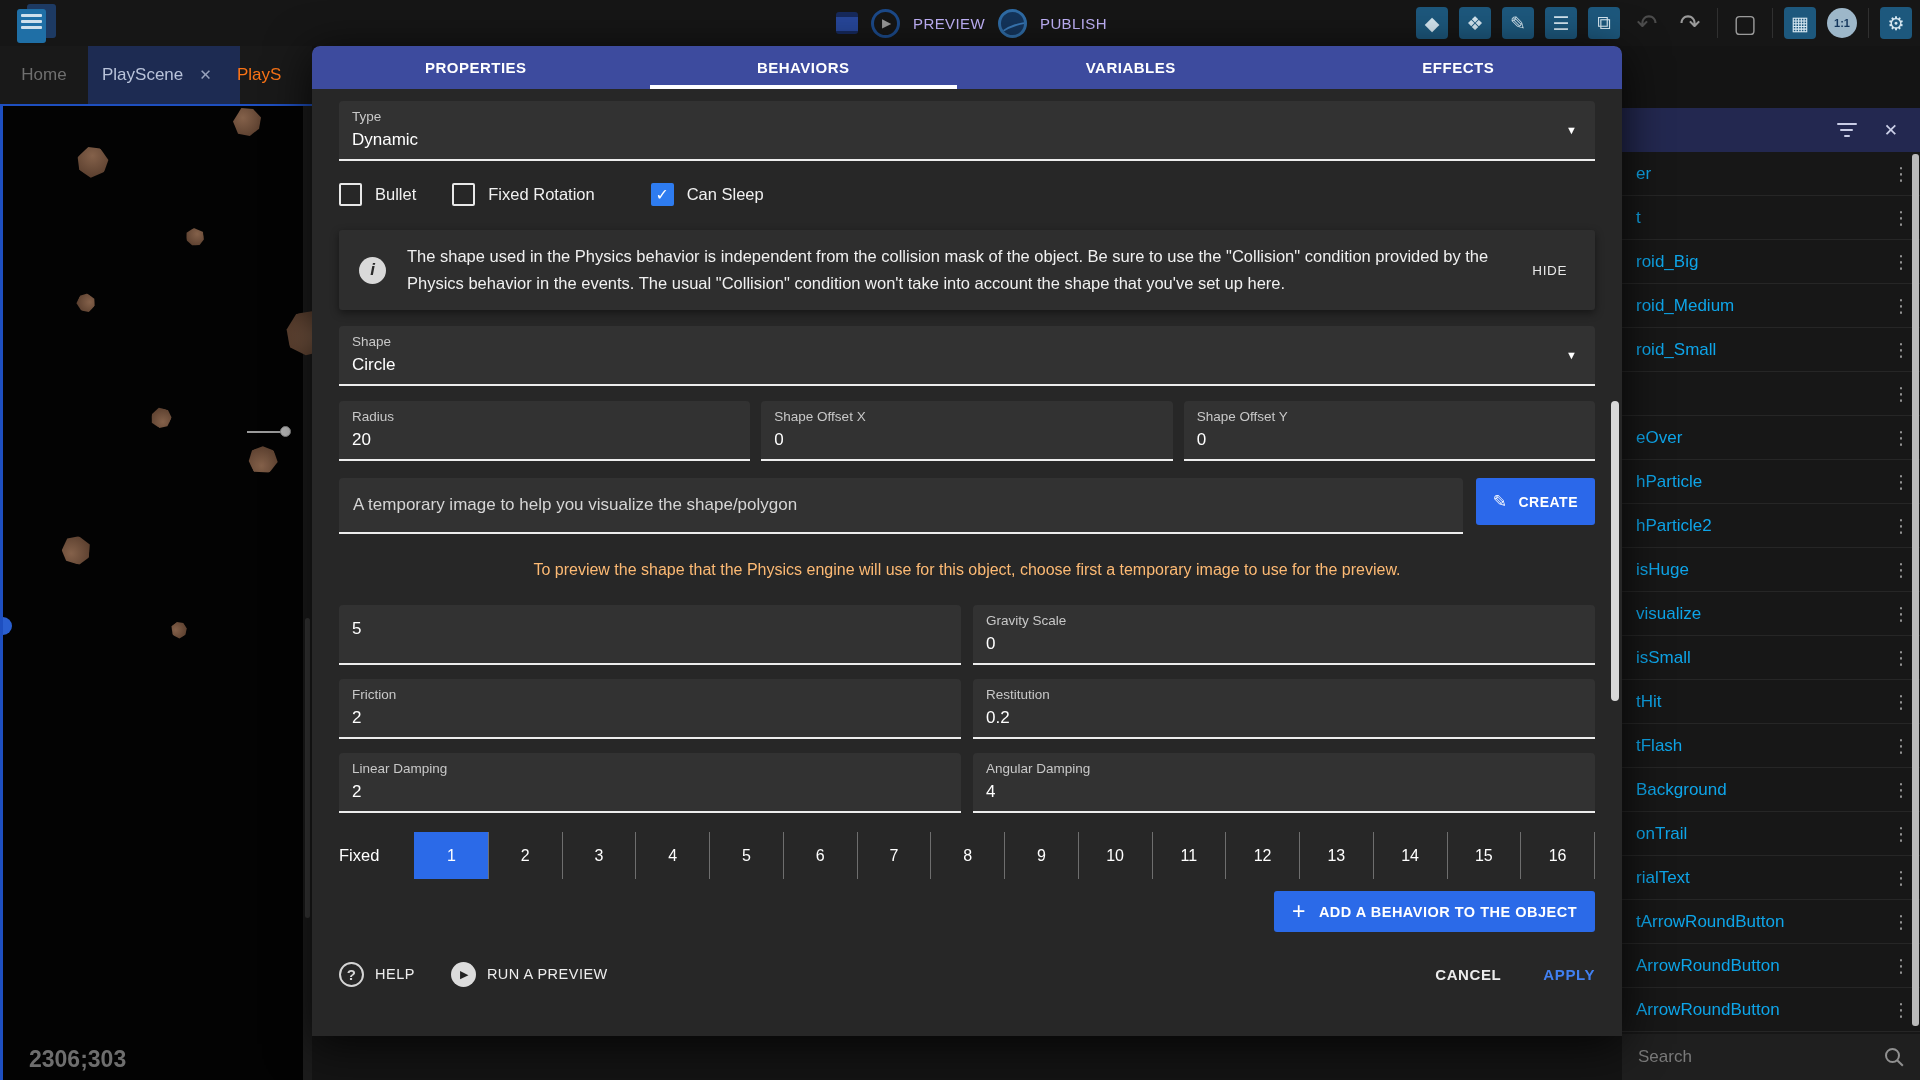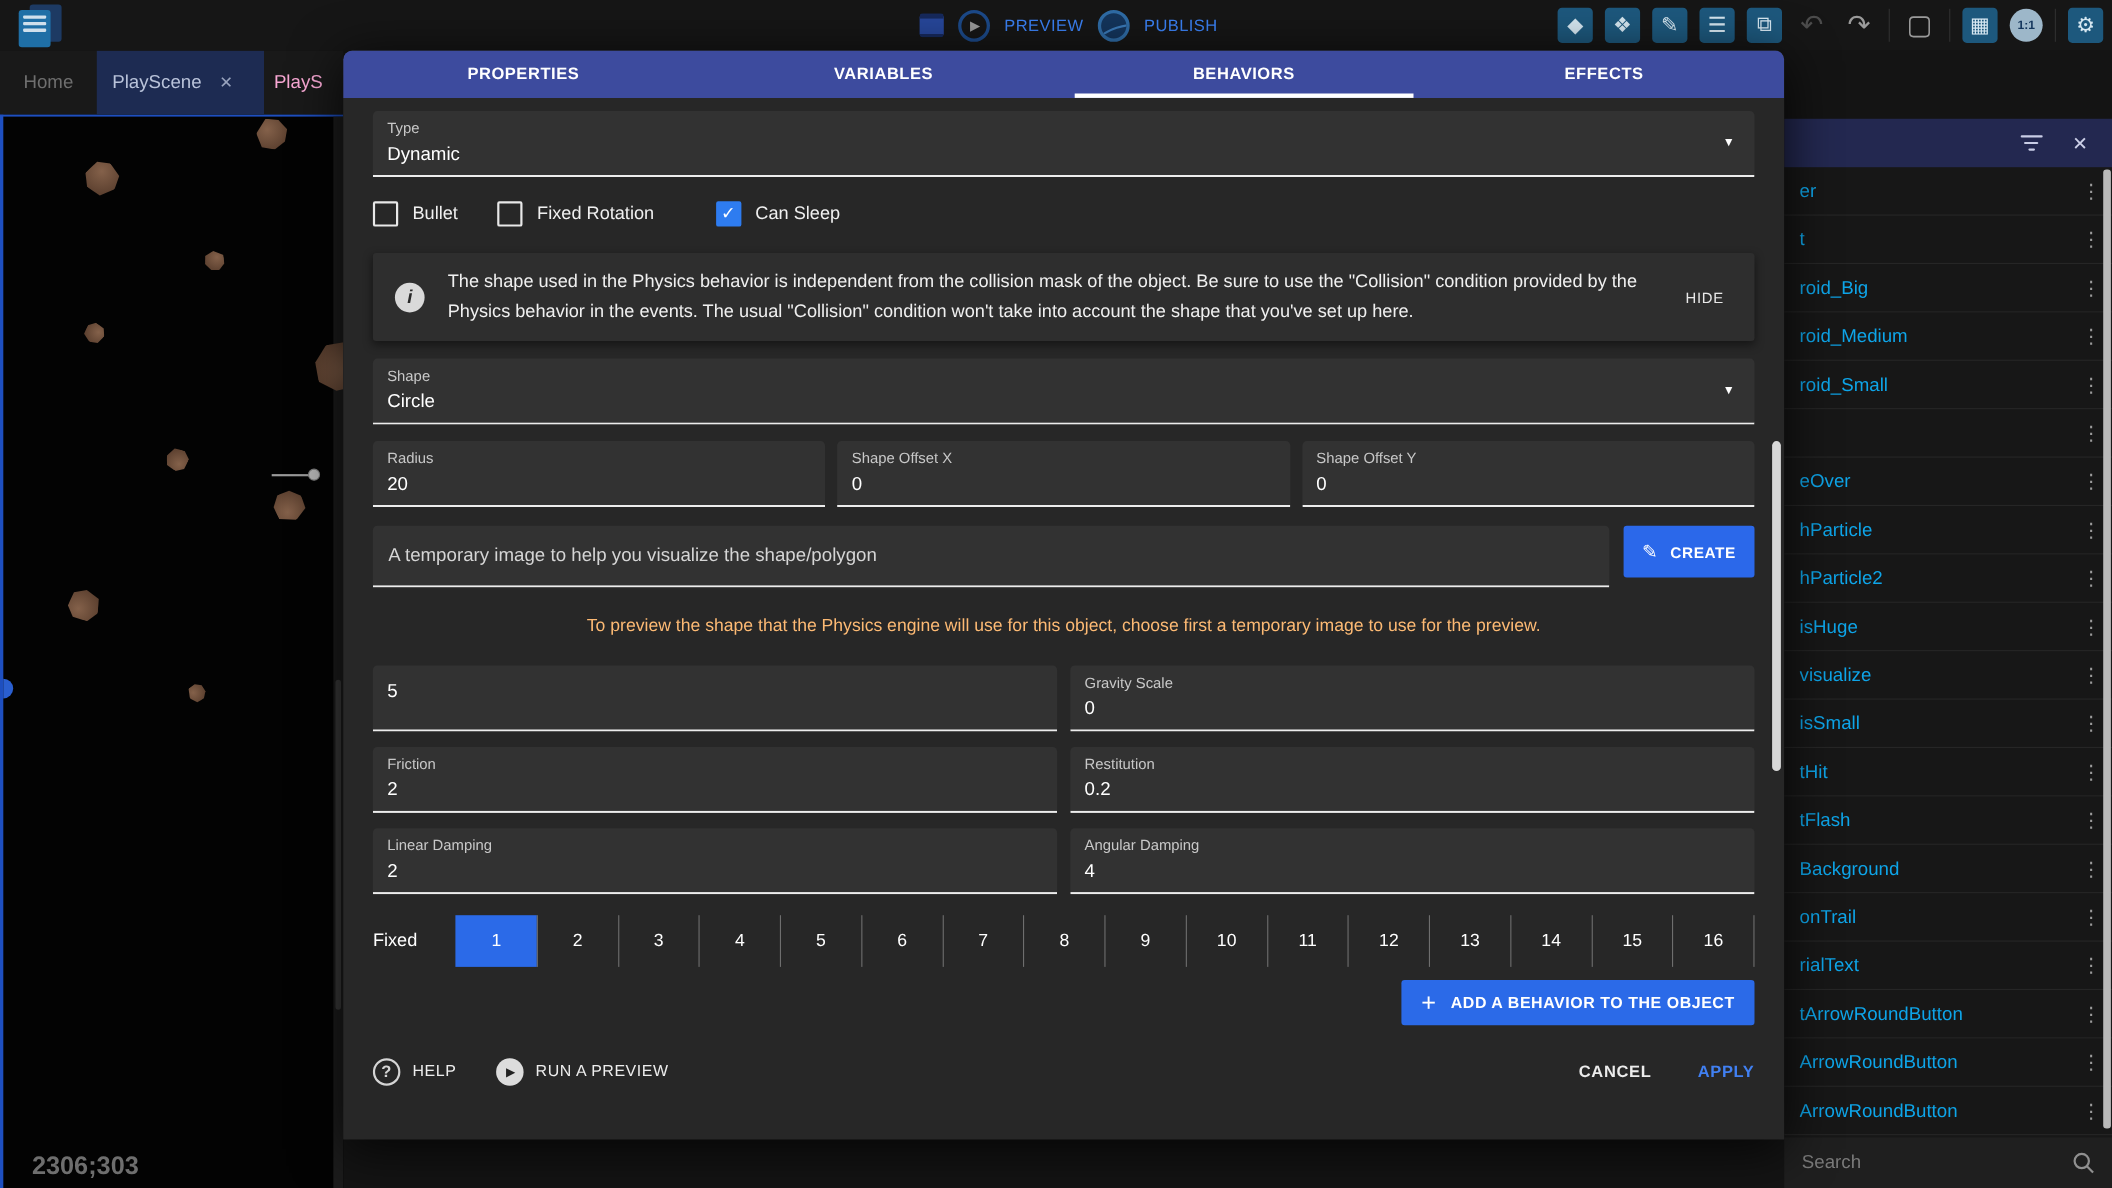--- a/index.html
+++ b/index.html
@@ -8,38 +8,38 @@
   .ctr { display:flex; align-items:center; justify-content:center; }
 
   
   #toolbar { position:absolute; left:0; top:0; width:1920px; height:46px; background:#161616; z-index:3; }
   #proj-icon { position:absolute; left:14px; top:3px; width:46px; height:42px; }
   #proj-icon .back { position:absolute; left:13px; top:1px; width:29px; height:34px; background:#1d3a63; border-radius:3px; }
   #proj-icon .front { position:absolute; left:3px; top:6px; width:29px; height:34px; background:#1f6fa6; border-radius:3px; padding:5px 4px; }
   #proj-icon .front i { display:block; height:3px; background:#cfe0ec; margin-bottom:3px; border-radius:1px; }
   #tb-mid { position:absolute; left:836px; top:0; height:46px; display:flex; align-items:center; gap:13px; }
   .chip-icon { width:22px; height:22px; background:#27479b; border-radius:3px; border-top:5px solid #16295c; border-bottom:3px solid #16295c; }
-  .tb-label { color:#3b82f6; font-size:15px; letter-spacing:.4px; }
+  .tb-label { color:#c4b5fd; font-size:15px; letter-spacing:.4px; }
   .preview-circ { width:29px; height:29px; border-radius:50%; border:3px solid #1c4a8a; color:#9a9a9a; font-size:12px; padding-left:2px; }
   .publish-circ { width:29px; height:29px; border-radius:50%; background:#14355c; border:3px solid #2f6ca6; position:relative; overflow:hidden; }
   .publish-circ::after { content:""; position:absolute; left:-4px; top:12px; width:36px; height:10px; border:2px solid #3a7ab8; border-radius:50%; transform:rotate(-18deg); }
   #tb-right { position:absolute; right:8px; top:0; height:46px; display:flex; align-items:center; gap:11px; }
   .tb-ic { width:32px; height:32px; border-radius:4px; display:flex; align-items:center; justify-content:center; font-size:19px; }
   .t-blue { background:#1d587d; color:#d6e7f1; }
   .t-flat { background:none; color:#9a9a9a; font-size:25px; }
   .t-dim  { background:none; color:#4c4c4c; font-size:25px; }
   .t-round{ width:30px; height:30px; border-radius:50%; background:#9db7c9; color:#14365c; font-size:11px; font-weight:bold; }
   .tb-sep { width:1px; height:30px; background:#303030; }
 
   
   #scene-tabs { position:absolute; left:0; top:46px; width:312px; height:58px; background:#191919; z-index:2; }
   #tab-home { position:absolute; left:0; top:0; width:88px; height:58px; color:#6f6f6f; font-size:17px; }
   #tab-playscene { position:absolute; left:88px; top:0; width:152px; height:58px; background:#1d2b52; color:#b9c3da; display:flex; align-items:center; padding:0 14px; gap:16px; font-size:17px; }
   #tab-playscene .x { color:#98a3bd; font-size:15px; }
-  #tab-third { position:absolute; left:236px; top:0; width:72px; height:58px; color:#f9a8d4; display:flex; align-items:center; padding-left:13px; font-size:17px; overflow:hidden; }
+  #tab-third { position:absolute; left:224px; top:0; width:72px; height:58px; color:#f97316; display:flex; align-items:center; padding-left:13px; font-size:17px; overflow:hidden; }
 
   
   #canvas { position:absolute; left:0; top:104px; width:312px; height:976px; background:#030303;
     border-left:3px solid #1e4fc0; border-top:2px solid #1e4fc0; overflow:hidden; z-index:1; }
   .asteroid { position:absolute; background:radial-gradient(circle at 35% 35%, #84614a, #5d4130 75%); }
   .poly-a { clip-path:polygon(30% 0%, 72% 4%, 100% 34%, 93% 74%, 60% 100%, 18% 92%, 0% 48%); }
   .poly-b { clip-path:polygon(40% 0%, 85% 12%, 100% 52%, 78% 95%, 32% 100%, 0% 70%, 6% 22%); }
   #blue-dot { position:absolute; left:-9px; top:511px; width:18px; height:18px; border-radius:50%; background:#2a5fd0; }
   #measure-line { position:absolute; left:244px; top:325px; width:36px; height:2px; background:#9a9a9a; }
   #measure-dot { position:absolute; left:277px; top:320px; width:11px; height:11px; border-radius:50%; background:#b5b5b5; border:1px solid #808080; }
@@ -189,25 +189,25 @@
     <div class="asteroid poly-b" style="left: 59px; top: 430px; height: 28px; width: 28px; transform: rotate(280deg);"></div>
     <div class="asteroid poly-a" style="left: 168px; top: 516px; height: 16px; width: 16px; transform: rotate(320deg);"></div>
   </div>
 
 <div id="dialog">
   <div id="dlg-tabs">
       <div class="dlg-tab">
         <span>PROPERTIES</span>
       </div>
       <div class="dlg-tab">
-        <span>VARIABLES</span>
-      </div>
-      <div class="dlg-tab">
         <span>BEHAVIORS</span>
         <div class="tab-underline"></div>
+      </div>
+      <div class="dlg-tab">
+        <span>VARIABLES</span>
       </div>
       <div class="dlg-tab">
         <span>EFFECTS</span>
       </div>
     </div>
   <div id="dlg-body">
 
     <div class="fld" id="type-field">
       <div class="lab">Type</div>
       <div class="val">Dynamic</div>

